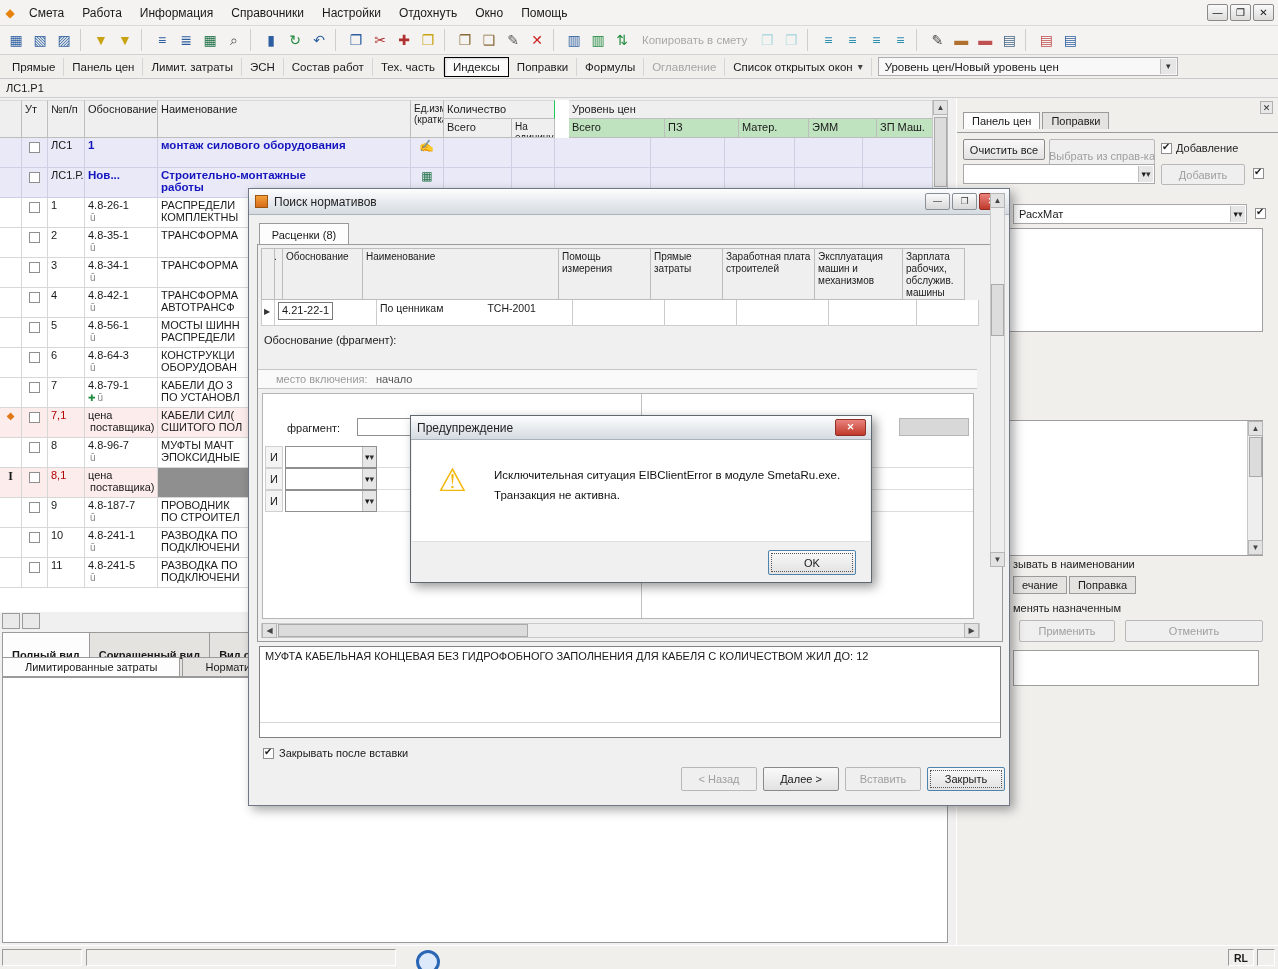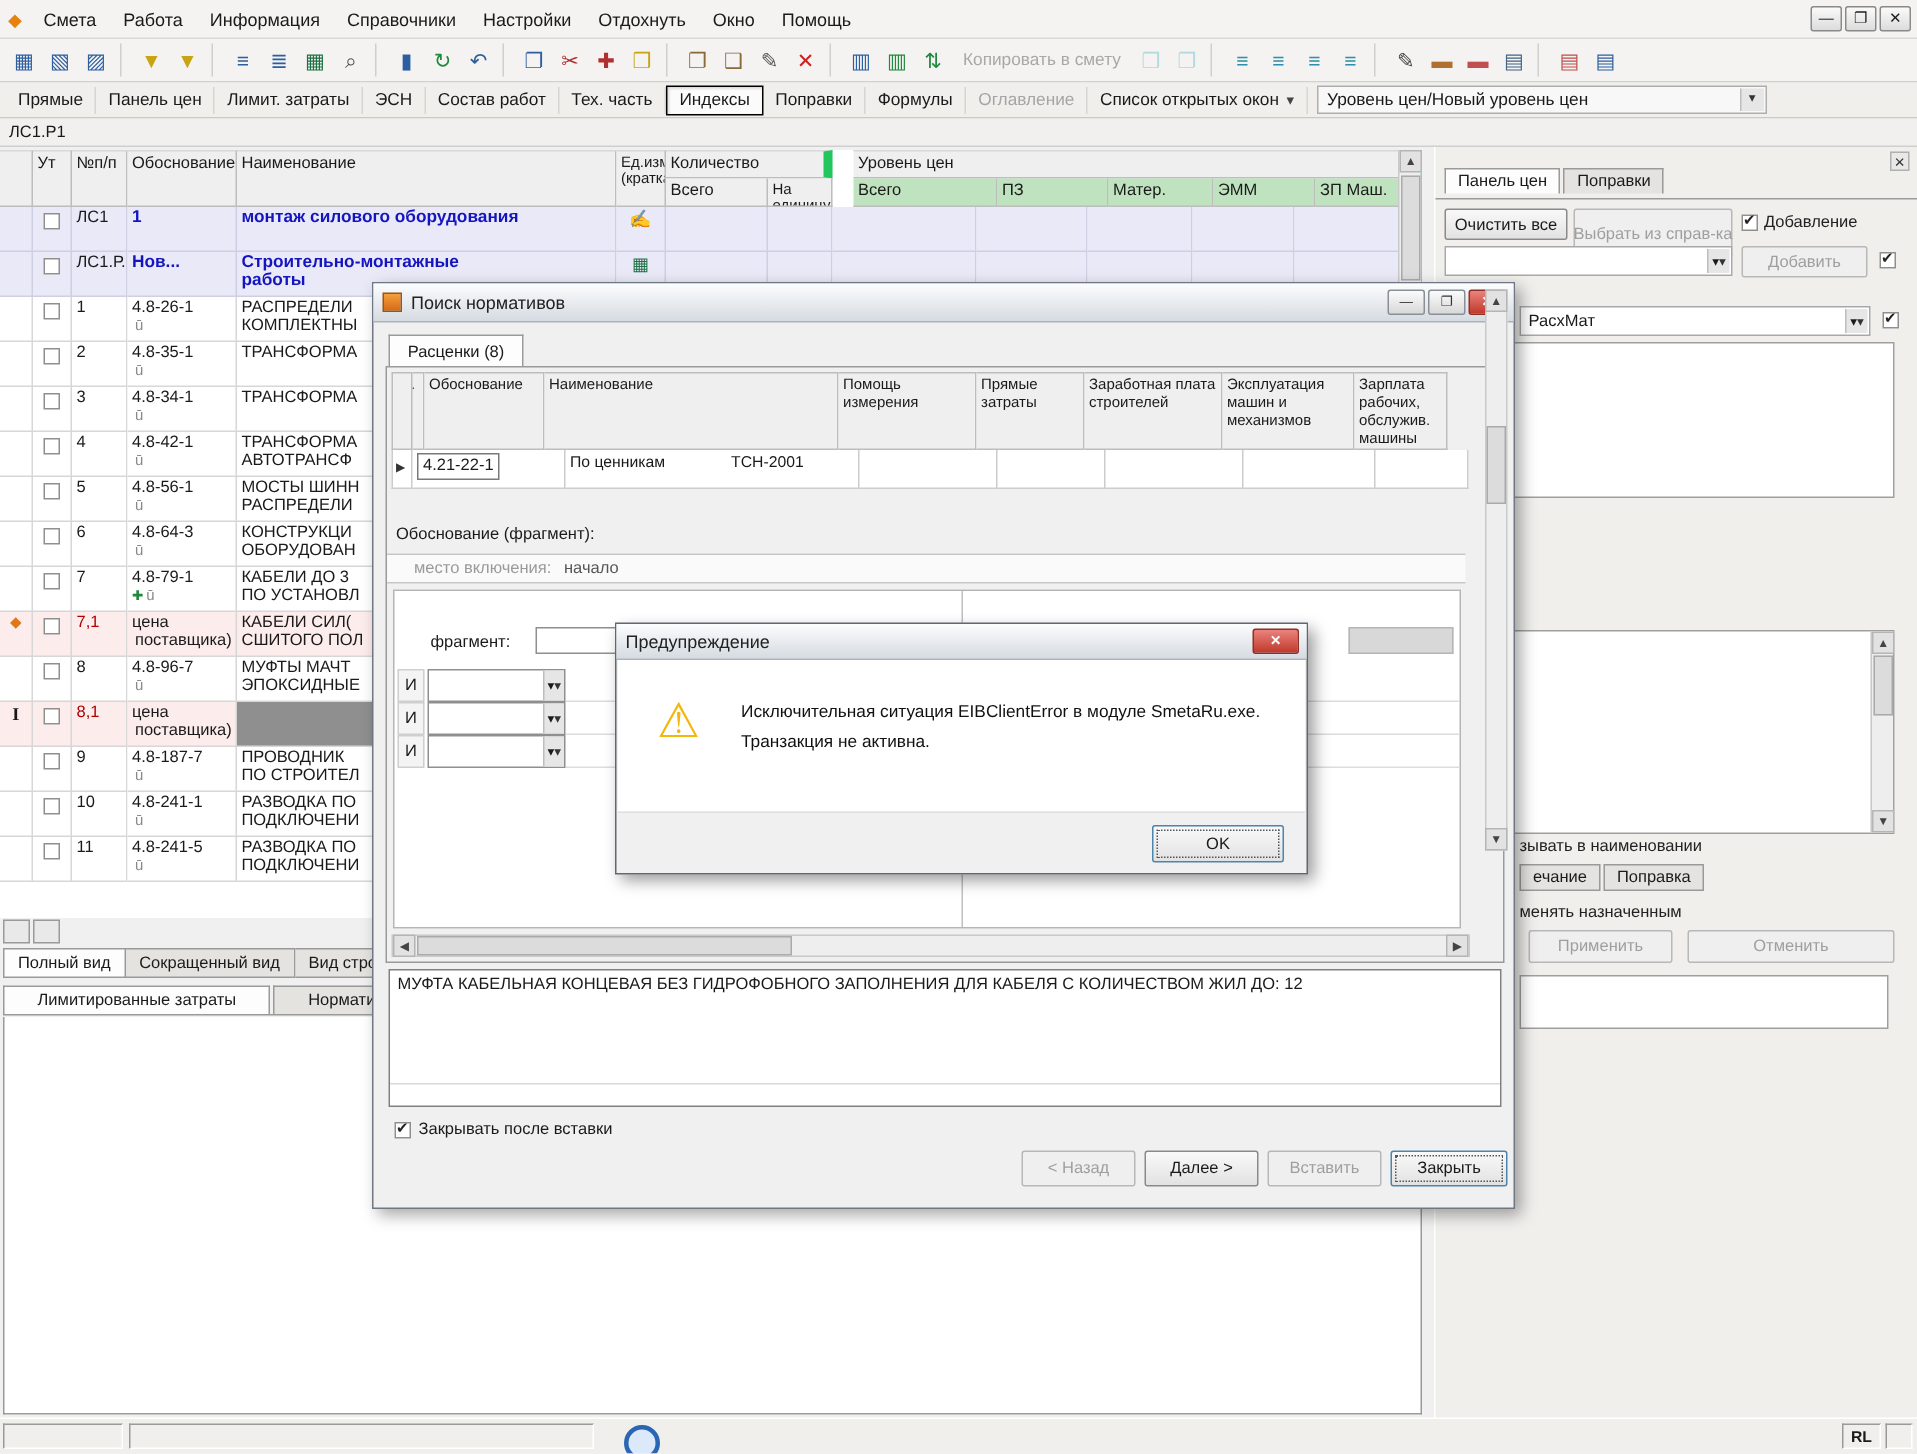--- a/index.html
+++ b/index.html
@@ -36,21 +36,21 @@
 
   
   #pathbar { left:0; top:79px; width:1278px; height:19px; background:#f1f0ee; border-bottom:1px solid #cfcfcf; display:flex; align-items:center; padding-left:6px; font-size:11px; }
 
   
   #gridwrap { left:0; top:100px; width:948px; height:512px; background:#fff; border-right:1px solid #b9b9b9; }
   .ghead { display:flex; }
   .hc { background:#efefef; border-right:1px solid #bdbdbd; border-bottom:1px solid #bdbdbd; border-top:1px solid #d8d8d8; font-size:11px; padding:2px 3px; overflow:hidden; }
   .hfull { height:38px; display:flex; align-items:flex-start; }
   .hgroup { display:flex; flex-direction:column; }
-  .htop { height:19px; background:#efefef; border-right:6px solid #22c55e; border-bottom:1px solid #bdbdbd; border-top:1px solid #d8d8d8; padding:2px 3px; }
+  .htop { height:19px; background:#efefef; border-right:1px solid #22c55e; border-bottom:1px solid #bdbdbd; border-top:1px solid #d8d8d8; padding:2px 3px; }
   .hsub { display:flex; height:19px; }
   .hsub .hc { height:19px; border-top:none; }
   .hc.green { background:#bfe3bf; }
   .w-ci{width:22px}.w-cu{width:26px}.w-cn{width:37px}.w-cb{width:73px}.w-cname{width:253px}.w-cunit{width:33px}
   .w-q1{width:68px}.w-q2{width:43px}.w-l1{width:96px}.w-l2{width:74px}.w-l3{width:70px}.w-l4{width:68px}.w-l5{width:70px}
   .grow { display:flex; height:30px; }
   .grow .c { border-right:1px solid #d7d7d7; border-bottom:1px solid #d7d7d7; overflow:hidden; font-size:11px; padding:1px 3px; background:#fff; }
   .c.ci{width:22px; text-align:center;} .c.cu{width:26px; display:flex; align-items:flex-start; justify-content:center; padding-top:4px;}
   .c.cn{width:37px;} .c.cbas{width:73px;} .c.cname{width:253px; white-space:nowrap;} .c.cunit{width:33px; text-align:center;}
   .c.q1{width:68px}.c.q2{width:43px}.c.l1{width:96px}.c.l2{width:74px}.c.l3{width:70px}.c.l4{width:68px}.c.l5{width:70px}
@@ -68,21 +68,21 @@
   .cb.checked::before { content:"✔"; position:absolute; left:0px; top:-3px; font-size:10px; color:#222; }
   
   .vscroll { position:absolute; right:0; top:0; width:15px; background:#eeeeee; border-left:1px solid #c9c9c9; }
   .sbtn { position:absolute; left:0; width:15px; height:15px; background:#e2e2e2; border:1px solid #b5b5b5; text-align:center; line-height:13px; font-size:8px; color:#444; }
   .sbtn.up::after{content:"▲";} .sbtn.down::after{content:"▼";} .sbtn.left::after{content:"◀";} .sbtn.right::after{content:"▶";}
   .sthumb { position:absolute; background:#dcdcdc; border:1px solid #aaaaaa; }
 
   
   .mini-cell { border:1px solid #9a9a9a; background:#e9e9e9; width:18px; height:16px; }
   .vtabs { display:flex; }
-  .vtab { border:1px solid #9a9a9a; border-left-width:0; padding:3px 9px; background:#e4e3e0; font-size:11px; white-space:nowrap; }
+  .vtab { border:1px solid #9a9a9a; border-left-width:0; padding:16px 9px; background:#e4e3e0; font-size:11px; white-space:nowrap;font-weight:bold; }
   .vtab:first-child { border-left-width:1px; }
   .vtab.active { background:#fdfdfd; }
   .ptabs { display:flex; border-bottom:1px solid #9a9a9a; width:946px; }
   .ptab { border:1px solid #9a9a9a; border-bottom:none; padding:3px 22px; background:#e4e3e0; font-size:11px; margin-right:2px; white-space:nowrap; }
   .ptab.active { background:#fdfdfd; }
   #bl-panel { left:2px; top:678px; width:946px; height:265px; background:#fff; border:1px solid #9a9a9a; border-top:none; }
 
   
   #rightpanel { left:956px; top:98px; width:322px; height:847px; background:#f0efec; border-left:1px solid #ffffff; }
   .rp-close { position:absolute; right:5px; top:3px; width:13px; height:13px; font-size:9px; text-align:center; line-height:12px; color:#333; border:1px solid #b0b0b0; background:#e8e8e8; }
@@ -823,21 +823,21 @@
           <span>По ценникам</span>
           <span>ТСН-2001</span>
         </div>
         <div class="sgc" style="width:92px;"></div>
         <div class="sgc" style="width:72px;"></div>
         <div class="sgc" style="width:92px;"></div>
         <div class="sgc" style="width:88px;"></div>
         <div class="sgc" style="width:62px;"></div>
       </div>
 
-      <span class="frag-label" style="left:6px;top:105px;">Обоснование (фрагмент):</span>
+      <span class="frag-label" style="left:6px;top:89px;">Обоснование (фрагмент):</span>
 
       <div class="place-row">
         <span class="frag-label" style="left:18px;top:3px;color:#9a9a9a;">место включения:</span>
         <span class="frag-label" style="left:118px;top:3px;color:#555;">начало</span>
       </div>
 
       <span class="frag-label" style="left:12px;top:152px;">Наименование:</span>
       <span class="frag-label" style="left:392px;top:152px;">Состав работ:</span>
 
       <div class="form-region">

